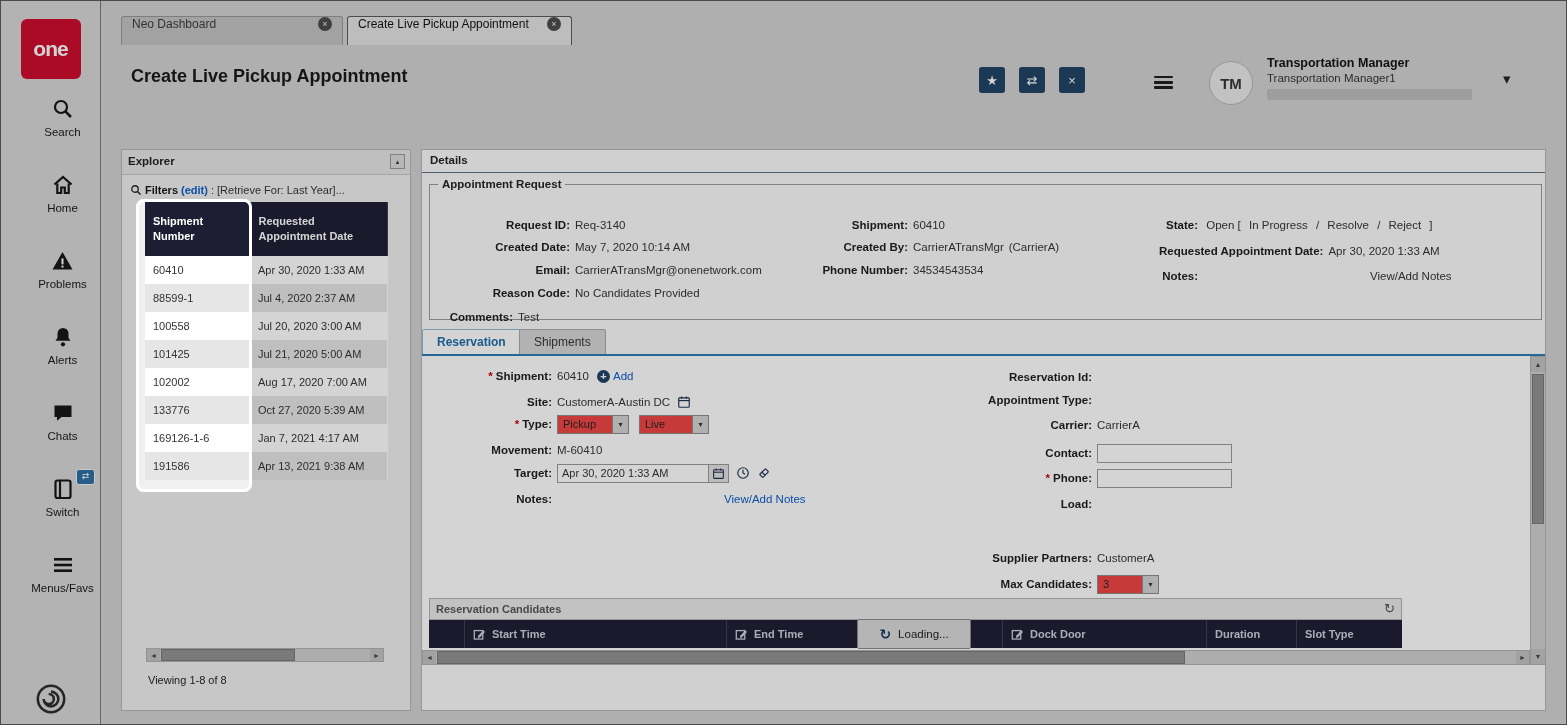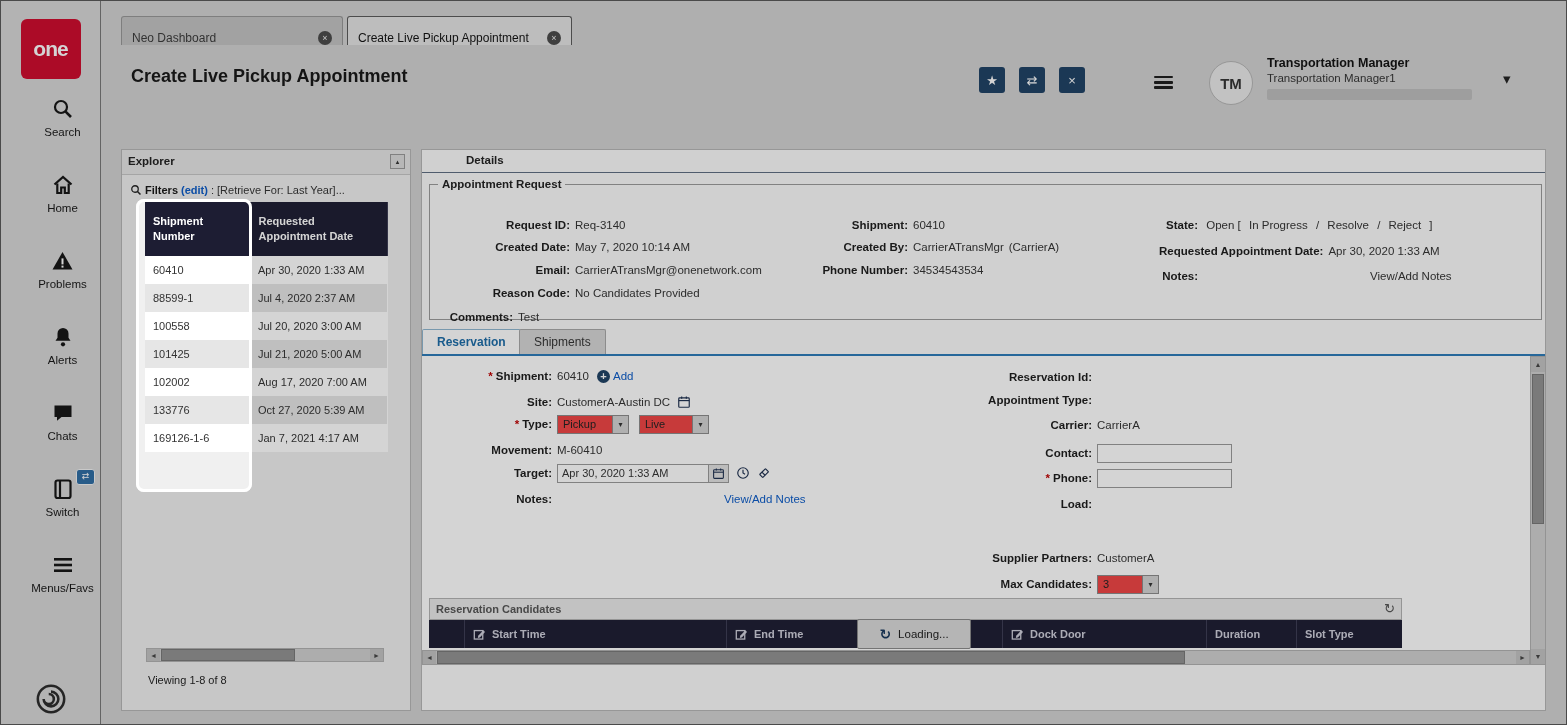--- a/index.html
+++ b/index.html
@@ -16,21 +16,21 @@
   .logo span{color:#fff;font-weight:bold;font-size:21px;letter-spacing:-1px;}
   .nav-item{margin-top:0;width:99px;height:76px;display:flex;flex-direction:column;align-items:center;justify-content:center;position:relative;cursor:pointer;margin-left:24px;}
   .nav-item:first-of-type{margin-top:14px;}
   .nav-label{font-size:11.5px;color:#161616;margin-top:5px;}
   .badge{position:absolute;right:17px;top:10px;width:17px;height:14px;background:#2e6da4;border:1px solid #f2f2f2;
          border-radius:3px;color:#fff;font-size:9px;line-height:13px;text-align:center;}
   .nav-bottom{position:absolute;bottom:8px;left:0;width:99px;display:flex;justify-content:center;}
 
   
   .tabbar{position:absolute;left:100px;top:0;right:0;height:44px;}
-  .wtab{position:absolute;top:15px;height:29px;display:flex;align-items:flex-end;gap:0;padding:0 10px;
+  .wtab{position:absolute;top:15px;height:29px;display:flex;align-items:flex-start;gap:0;padding:0 10px;
         font-size:12px;color:#3a3a3a;background:#c2c2c2;border:1px solid #979797;border-bottom:none;
         border-radius:3px 3px 0 0;box-sizing:border-box;cursor:pointer;}
   .wtab .wtab-label{flex:1;overflow:hidden;white-space:nowrap;}
   .wtab.active{background:#e3e3e3;border-color:#5a5a5a;color:#111;}
   .tab-close{width:14px;height:14px;border-radius:50%;background:#4a4a4a;color:#ededed;font-size:9px;
              line-height:14px;text-align:center;flex:none;cursor:pointer;}
 
   
   .pagehead{position:absolute;left:100px;top:44px;right:0;height:70px;}
   .pagetitle{position:absolute;left:30px;top:21px;margin:0;font-size:18px;font-weight:bold;color:#161616;}
@@ -70,21 +70,21 @@
   .sbar{background:#d0d0d0;border:1px solid #b0b0b0;box-sizing:border-box;}
   .sb-btn{position:absolute;width:13px;top:0;bottom:0;background:#c3c3c3;text-align:center;font-size:7px;
           color:#444;display:flex;align-items:center;justify-content:center;cursor:pointer;}
   .sb-thumb{position:absolute;top:0;bottom:0;background:#929292;border:1px solid #787878;box-sizing:border-box;cursor:grab;}
   .ex-hscroll{position:absolute;left:24px;top:498px;width:238px;height:14px;}
   .viewing{position:absolute;left:26px;top:524px;font-size:11px;color:#222;}
 
   
   .details{left:420px;top:148px;width:1125px;height:562px;background:#fafafa;border:1px solid #b5b5b5;}
   .d-head{position:absolute;left:0;right:0;top:0;height:22px;border-bottom:1px solid #5d6d82;}
-  .d-title{position:absolute;left:8px;top:4px;font-size:11.5px;font-weight:bold;color:#222;margin-left:36px;}
+  .d-title{position:absolute;left:8px;top:4px;font-size:11.5px;font-weight:bold;color:#222;}
 
   .apptreq{position:absolute;left:7px;top:28px;width:1111px;height:140px;border:1px solid #9a9a9a;margin:0;padding:0;}
   .apptreq legend{margin-left:8px;padding:0 4px;font-size:11.5px;font-weight:bold;color:#222;}
   .frow{position:absolute;height:16px;font-size:11.5px;white-space:nowrap;}
   .flabel{display:inline-block;text-align:right;font-weight:bold;color:#1c1c1c;}
   .fval{margin-left:5px;color:#333;}
   .c1{left:10px;}  .c1 .flabel{width:130px;}
   .c2{left:350px;} .c2 .flabel{width:128px;}
   .c3{left:650px;} .c3 .flabel{width:118px;}
   .frow.comments{left:10px;} .frow.comments .flabel{width:73px;}
@@ -294,20 +294,24 @@
             <td>Aug 17, 2020 7:00 AM</td>
           </tr>
         <tr>
             <td>133776</td>
             <td>Oct 27, 2020 5:39 AM</td>
           </tr>
         <tr>
             <td>169126-1-6</td>
             <td>Jan 7, 2021 4:17 AM</td>
           </tr>
+        <tr>
+            <td>191586</td>
+            <td>Apr 13, 2021 9:38 AM</td>
+          </tr>
       </tbody>
     </table>
 
     <div class="ex-hscroll sbar">
       <span class="sb-btn" style="left:0;">◄</span>
       <span class="sb-thumb" style="left:14px;width:134px;"></span>
       <span class="sb-btn" style="right:0;">►</span>
     </div>
     <div class="viewing">Viewing 1-8 of 8</div>
   </section>

